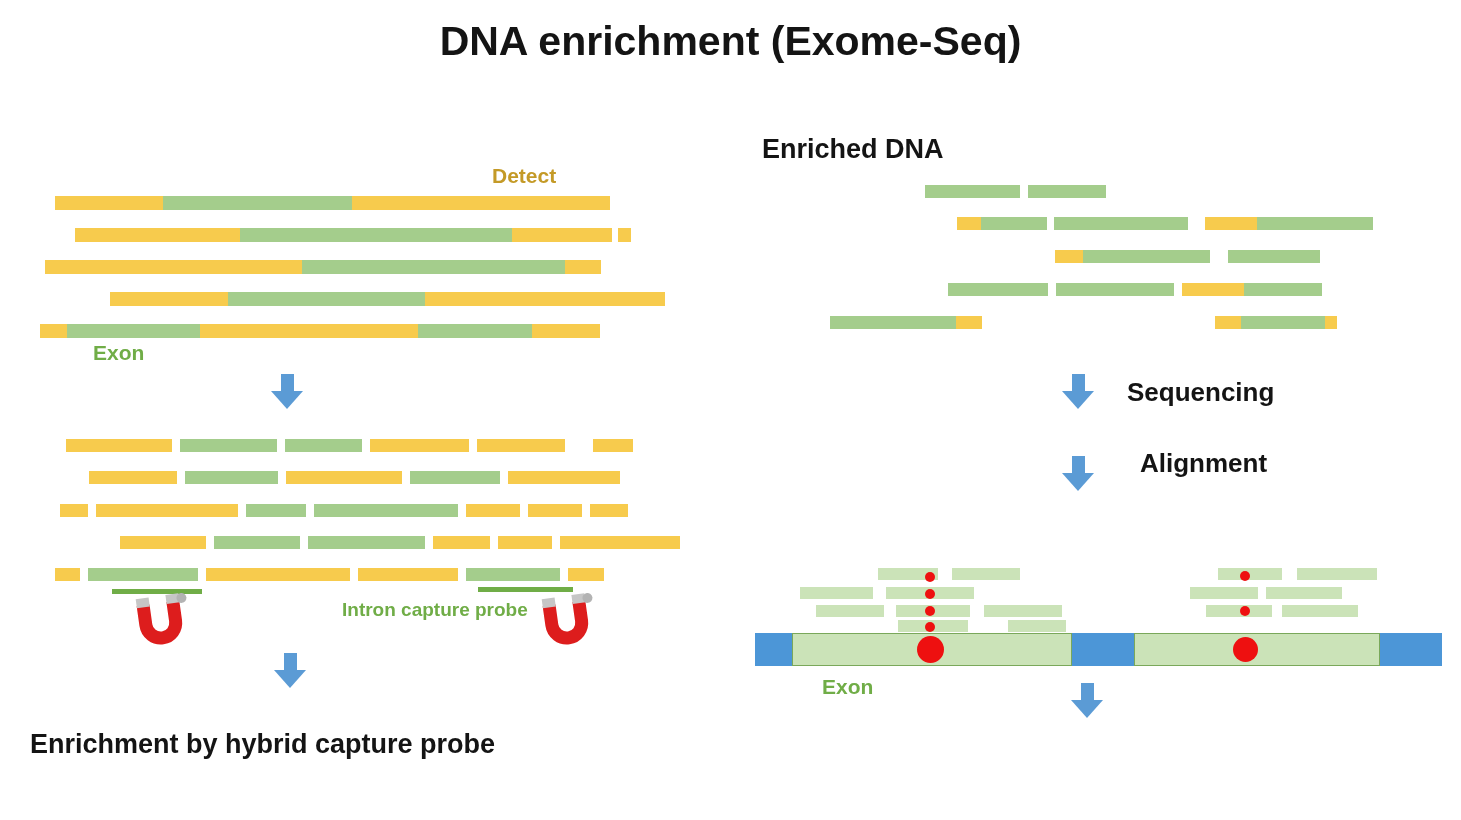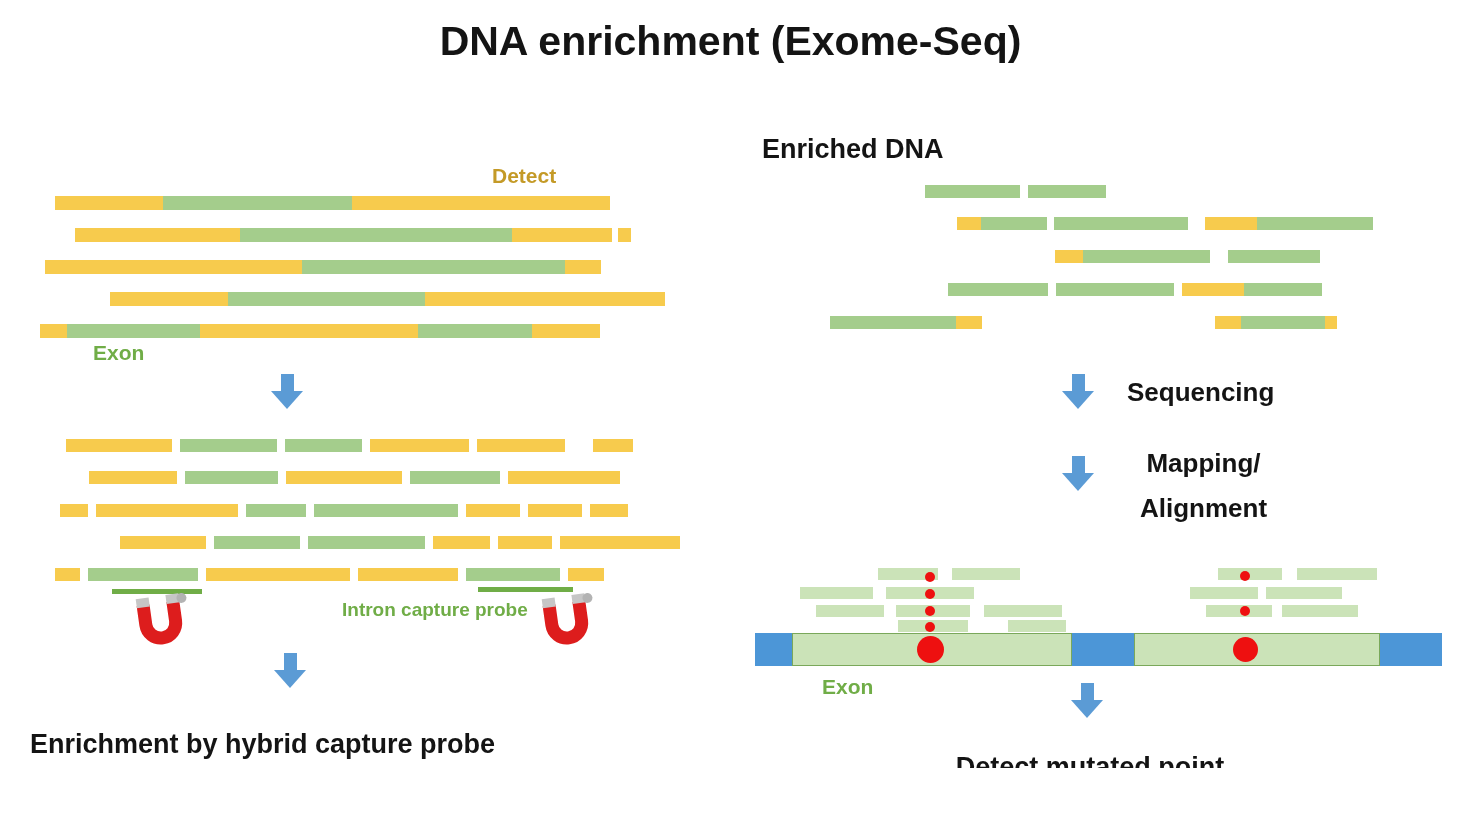--- a/index.html
+++ b/index.html
@@ -156,25 +156,23 @@
     </div>
 
   <div class="label size-small intron" style="left:492px;top:164px">Detect</div>
   <div class="label size-small greentext" style="left:93px;top:341px">Exon</div>
   <div class="label size-probe greentext" style="left:342px;top:599px">Intron capture probe</div>
   <div class="label size-heading" style="left:762px;top:134px">Enriched DNA</div>
 
   <div class="label size-heading" style="left:30px;top:729px">Enrichment by hybrid capture probe</div>
   <div class="label size-step" style="left:1127px;top:377px">Sequencing</div>
   <div class="label size-step mapping" style="left:1096px;top:441px;width:215px">
-    <div>Mapping/</div>
     <div>Alignment</div>
   </div>
   <div class="label size-small greentext" style="left:822px;top:675px">Exon</div>
-  <div class="label size-heading" style="left:900px;top:752px;width:380px;text-align:center">Detect mutated point</div>
 
   <div class="arrow" style="left:271px;top:374px">
     <div class="shaft"></div>
     <div class="head"></div>
   </div>
   <div class="arrow" style="left:274px;top:653px">
     <div class="shaft"></div>
     <div class="head"></div>
   </div>
   <div class="arrow" style="left:1062px;top:374px">

